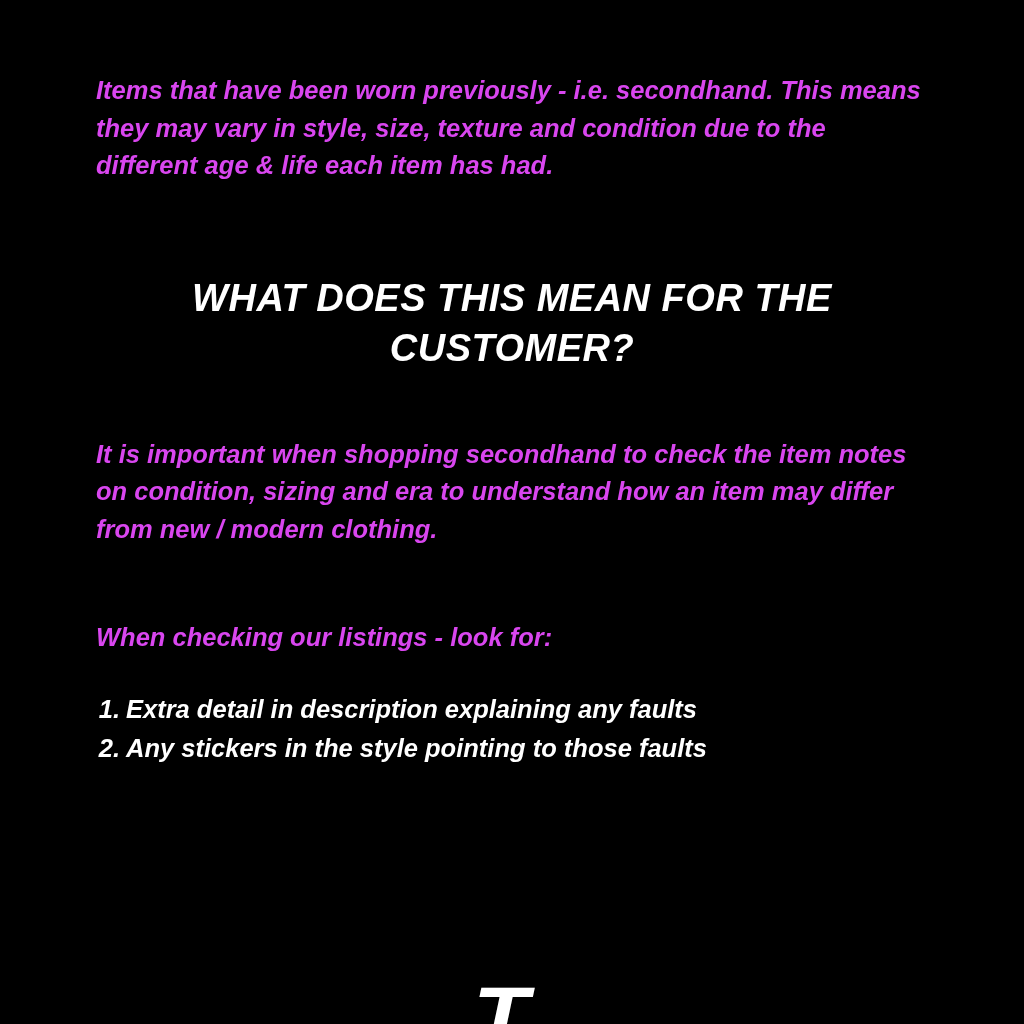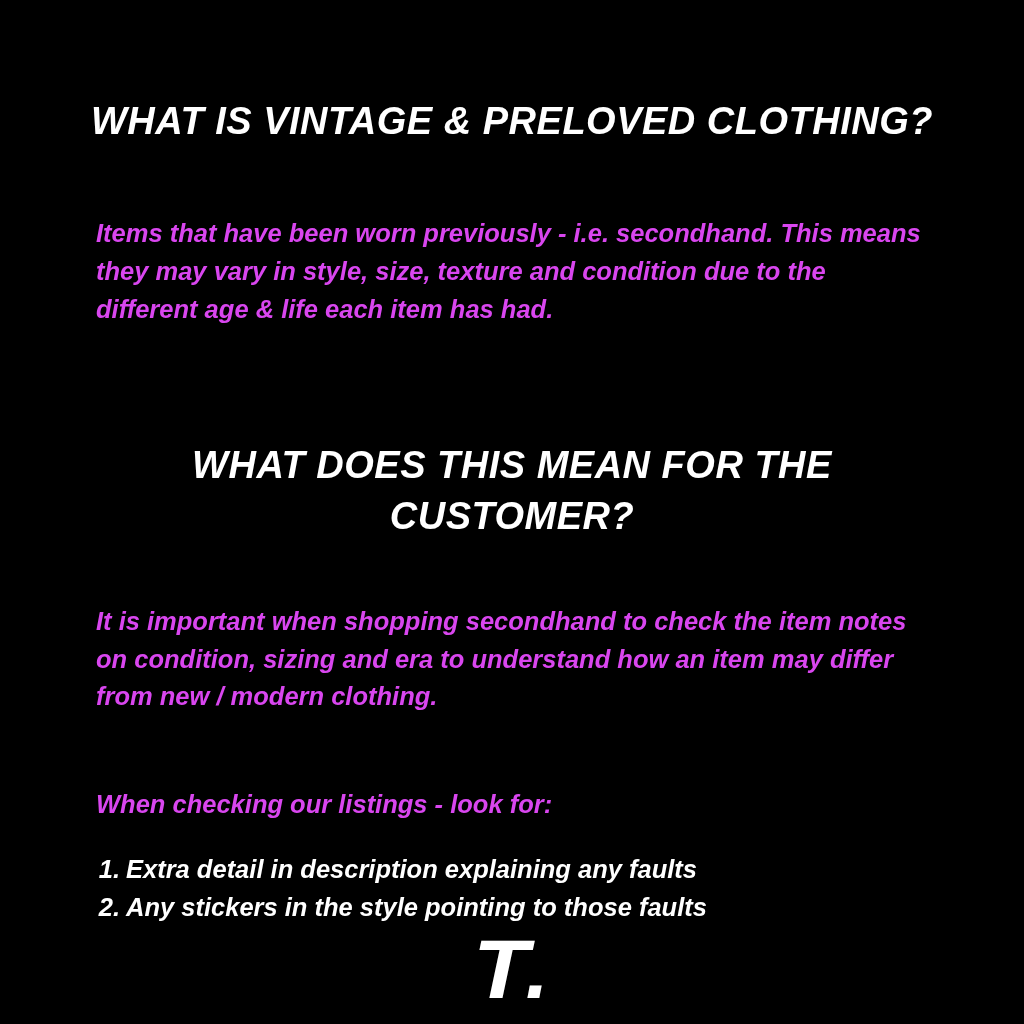--- a/index.html
+++ b/index.html
@@ -30,21 +30,21 @@
   }
   #title-main {
     font-size: 38px;
     line-height: 1.1;
     padding: 76px 40px 0 40px;
   }
   #title-second {
     font-size: 38px;
     line-height: 1.32;
     padding: 0 120px;
-    margin-top: 112px;
+    margin-top: 88px;
   }
   .body-text {
     font-weight: bold;
     font-style: italic;
     font-size: 25.5px;
     line-height: 1.48;
     color: #d946ef;
   }
   .para {
     margin: 0;
@@ -55,21 +55,21 @@
   }
   #para-2 {
     padding: 0 100px 0 96px;
     margin-top: 62px;
   }
   #para-3 {
     padding: 0 100px 0 96px;
     margin-top: 70px;
   }
   ol.list {
-    margin: 26px 0 0 0;
+    margin: 34px 0 0 0;
     padding: 0 60px 0 126px;
     list-style: none;
     counter-reset: faultitem;
   }
   ol.list li {
     counter-increment: faultitem;
     position: relative;
     font-weight: bold;
     font-style: italic;
     font-size: 25.5px;
@@ -111,21 +111,20 @@
   .logo .dot {
     font-size: 84px;
     margin-left: 1px;
   }
 </style>
 </head>
 <body>
 
 <div class="page">
 
-  <h1 class="heading" id="title-main">WHAT IS VINTAGE &amp; PRELOVED CLOTHING?</h1>
 
   <p class="body-text para" id="para-1">Items that have been worn previously - i.e. secondhand. This means they may vary in style, size, texture and condition due to the different age &amp; life each item has had.</p>
 
   <h2 class="heading" id="title-second">WHAT DOES THIS MEAN FOR THE CUSTOMER?</h2>
 
   <p class="body-text para" id="para-2">It is important when shopping secondhand to check the item notes on condition, sizing and era to understand how an item may differ from new / modern clothing.</p>
 
   <p class="body-text para" id="para-3">When checking our listings - look for:</p>
 
   <ol class="list">

